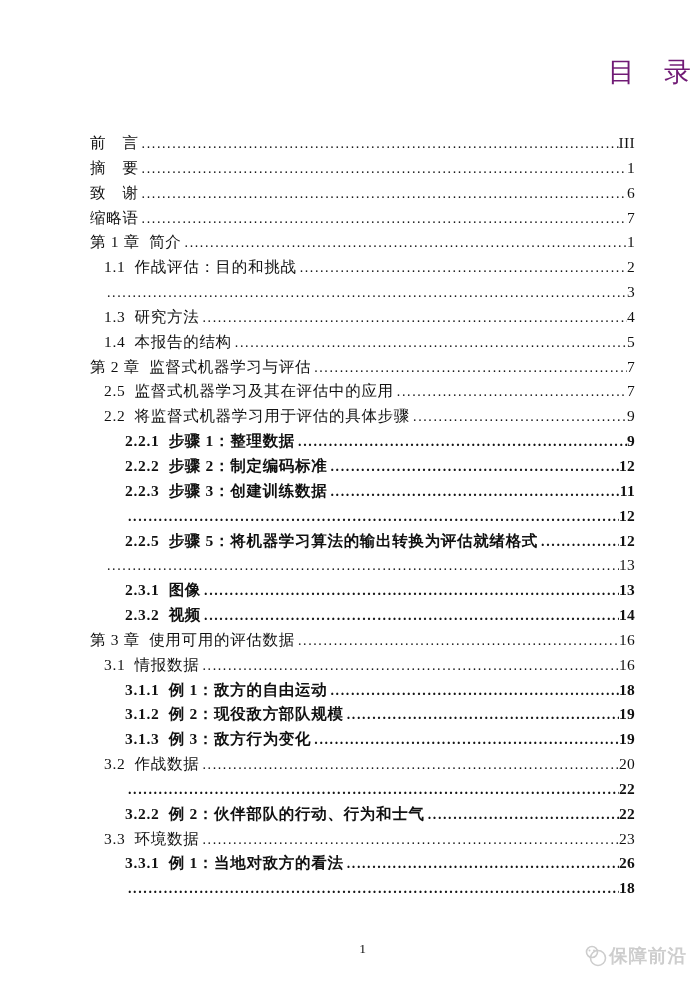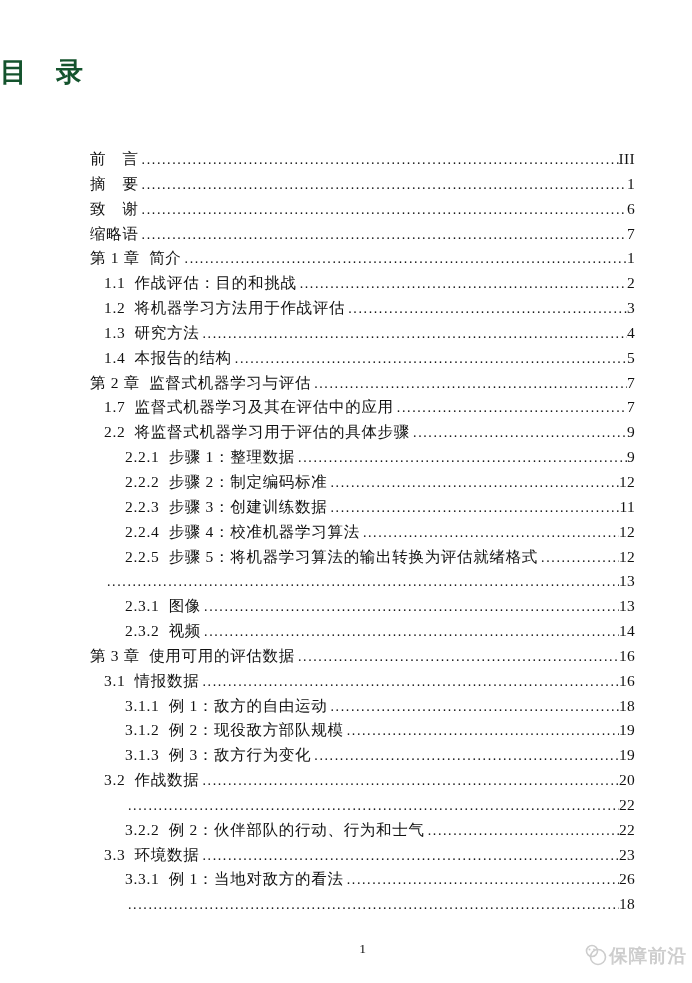--- a/index.html
+++ b/index.html
@@ -11,42 +11,42 @@
     position: relative;
     width: 692px;
     height: 983px;
     background: #ffffff;
     overflow: hidden;
     font-family: "Liberation Serif", "DejaVu Serif", serif;
     color: #111111;
   }
   .doc-title {
     margin-top: 54px;
-    text-align: left;
+    text-align: right;
     font-size: 27px;
-    font-weight: bold;
+    font-weight: normal;
     line-height: 36px;
     letter-spacing: 1px;
-    color: #14532d;
+    color: #701a75;
   }
   .toc-list {
-    margin-top: 57px;
+    margin-top: 41px;
     padding-left: 90px;
     padding-right: 57px;
   }
   .toc-row {
     display: flex;
     align-items: baseline;
     height: 24.85px;
     font-size: 15.5px;
     line-height: 24.85px;
     white-space: nowrap;
   }
   .toc-row.lvl1 { padding-left: 14px; }
-  .toc-row.lvl2 { padding-left: 35px; }
+  .toc-row.lvl2 { padding-left: 35px; font-weight: bold; }
   .toc-label {
     white-space: pre;
     letter-spacing: 0.7px;
     flex: 0 0 auto;
   }
   .toc-dots {
     flex: 1 1 auto;
     overflow: hidden;
     white-space: nowrap;
     letter-spacing: 1.6px;
@@ -65,21 +65,21 @@
     bottom: 26px;
     text-align: center;
     font-size: 13.5px;
     color: #111111;
   }
   .watermark {
     position: absolute;
     right: 5px;
     bottom: 15px;
     display: flex;
-    align-items: flex-start;
+    align-items: flex-end;
     gap: 0;
     color: #cdcdcd;
     font-size: 18.5px;
     font-weight: bold;
     letter-spacing: 1px;
     user-select: none;
   }
   .watermark svg { display: block; }
 </style>
 </head>
@@ -114,41 +114,40 @@
     <span class="toc-label">第 1 章  简介</span>
     <span class="toc-dots">............................................................................................................................................................................................................................................................................................................</span>
     <span class="toc-pagenum">1</span>
   </div>
       <div class="toc-row lvl1">
     <span class="toc-label">1.1  作战评估：目的和挑战</span>
     <span class="toc-dots">............................................................................................................................................................................................................................................................................................................</span>
     <span class="toc-pagenum">2</span>
   </div>
       <div class="toc-row lvl1">
-    <span class="toc-label">1.2  将机器学习方法用于作战评估</span>
     <span class="toc-dots">............................................................................................................................................................................................................................................................................................................</span>
     <span class="toc-pagenum">3</span>
   </div>
       <div class="toc-row lvl1">
     <span class="toc-label">1.3  研究方法</span>
     <span class="toc-dots">............................................................................................................................................................................................................................................................................................................</span>
     <span class="toc-pagenum">4</span>
   </div>
       <div class="toc-row lvl1">
     <span class="toc-label">1.4  本报告的结构</span>
     <span class="toc-dots">............................................................................................................................................................................................................................................................................................................</span>
     <span class="toc-pagenum">5</span>
   </div>
       <div class="toc-row lvl0">
     <span class="toc-label">第 2 章  监督式机器学习与评估</span>
     <span class="toc-dots">............................................................................................................................................................................................................................................................................................................</span>
     <span class="toc-pagenum">7</span>
   </div>
       <div class="toc-row lvl1">
-    <span class="toc-label">1.7  监督式机器学习及其在评估中的应用</span>
+    <span class="toc-label">2.5  监督式机器学习及其在评估中的应用</span>
     <span class="toc-dots">............................................................................................................................................................................................................................................................................................................</span>
     <span class="toc-pagenum">7</span>
   </div>
       <div class="toc-row lvl1">
     <span class="toc-label">2.2  将监督式机器学习用于评估的具体步骤</span>
     <span class="toc-dots">............................................................................................................................................................................................................................................................................................................</span>
     <span class="toc-pagenum">9</span>
   </div>
       <div class="toc-row lvl2">
     <span class="toc-label">2.2.1  步骤 1：整理数据</span>
@@ -159,21 +158,20 @@
     <span class="toc-label">2.2.2  步骤 2：制定编码标准</span>
     <span class="toc-dots">............................................................................................................................................................................................................................................................................................................</span>
     <span class="toc-pagenum">12</span>
   </div>
       <div class="toc-row lvl2">
     <span class="toc-label">2.2.3  步骤 3：创建训练数据</span>
     <span class="toc-dots">............................................................................................................................................................................................................................................................................................................</span>
     <span class="toc-pagenum">11</span>
   </div>
       <div class="toc-row lvl2">
-    <span class="toc-label">2.2.4  步骤 4：校准机器学习算法</span>
     <span class="toc-dots">............................................................................................................................................................................................................................................................................................................</span>
     <span class="toc-pagenum">12</span>
   </div>
       <div class="toc-row lvl2">
     <span class="toc-label">2.2.5  步骤 5：将机器学习算法的输出转换为评估就绪格式</span>
     <span class="toc-dots">............................................................................................................................................................................................................................................................................................................</span>
     <span class="toc-pagenum">12</span>
   </div>
       <div class="toc-row lvl1">
     <span class="toc-dots">............................................................................................................................................................................................................................................................................................................</span>

